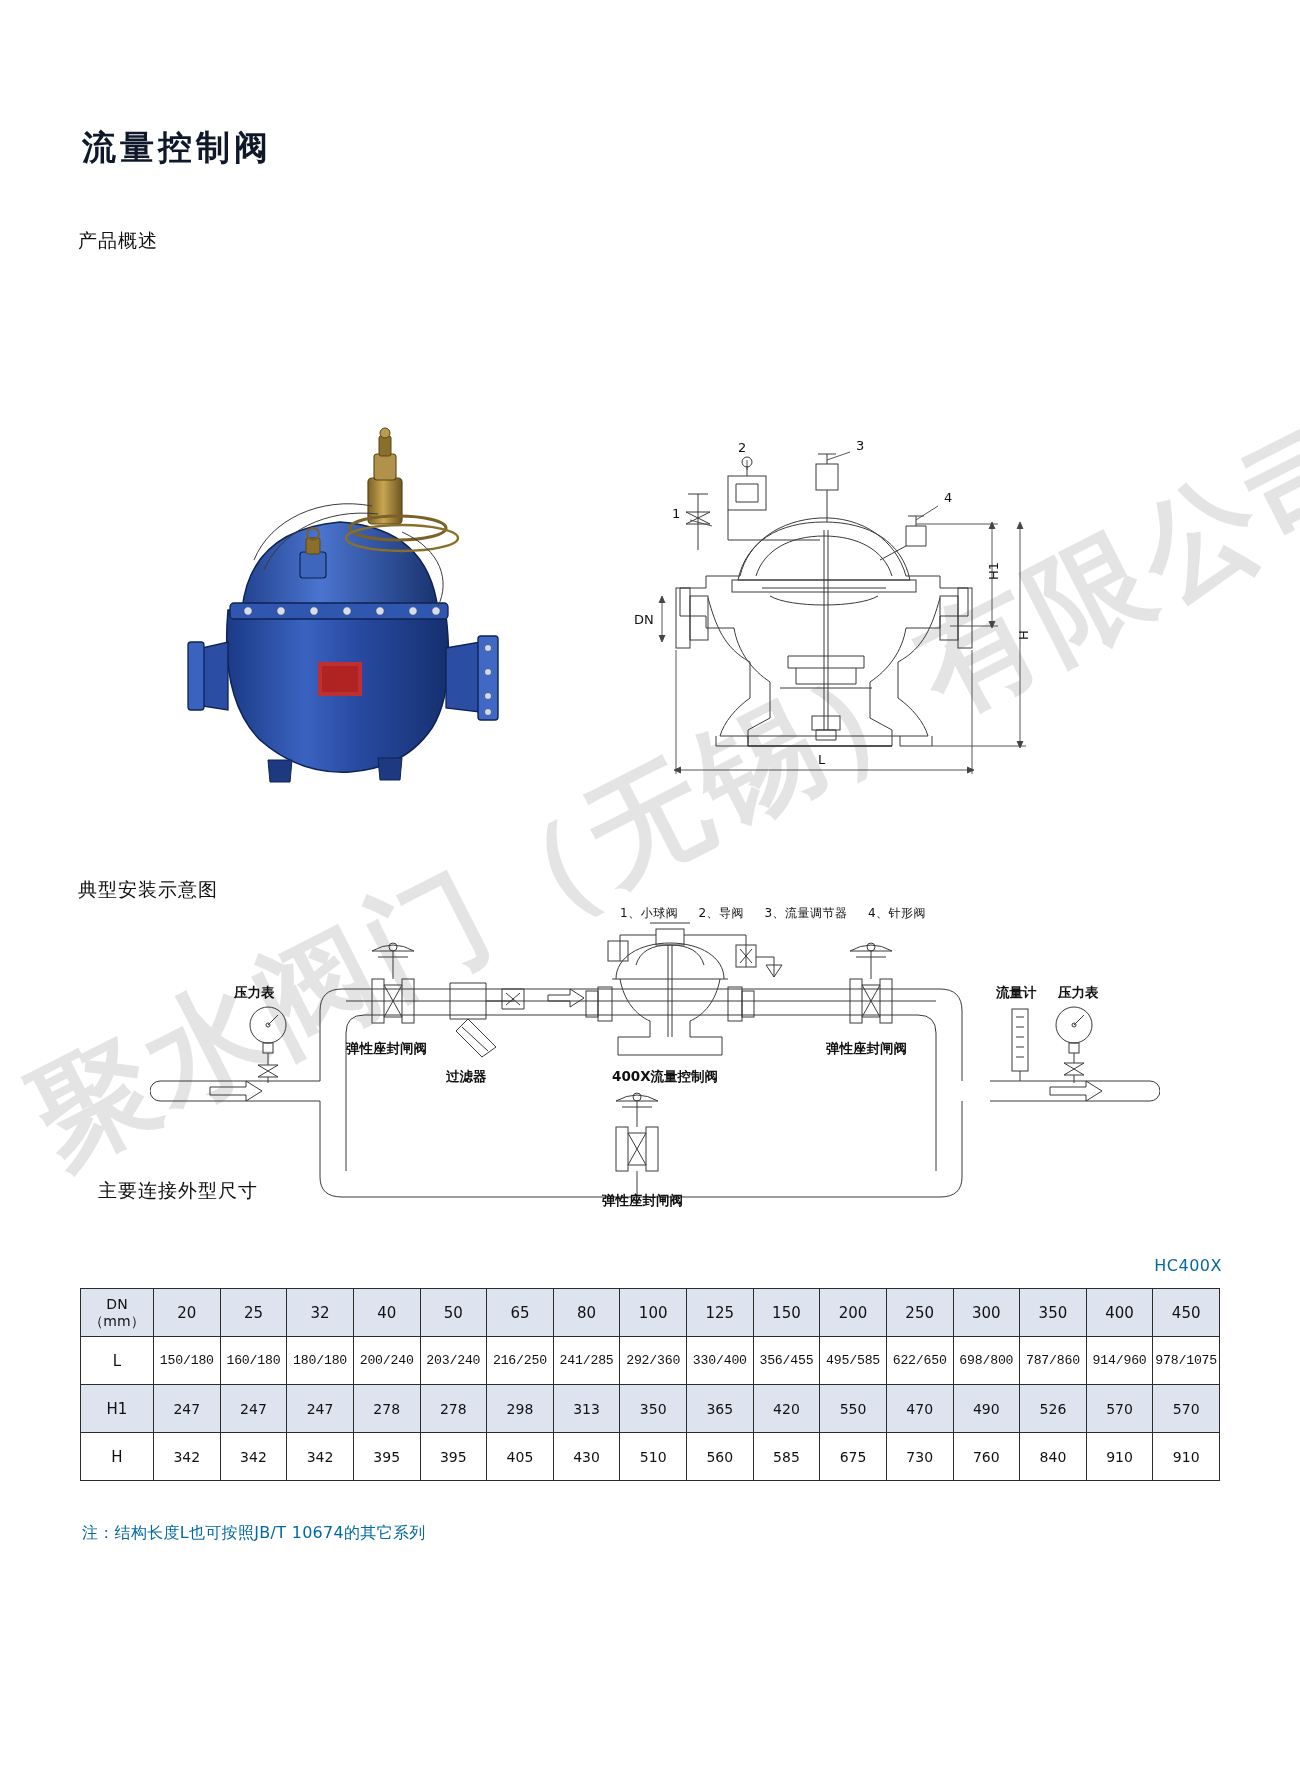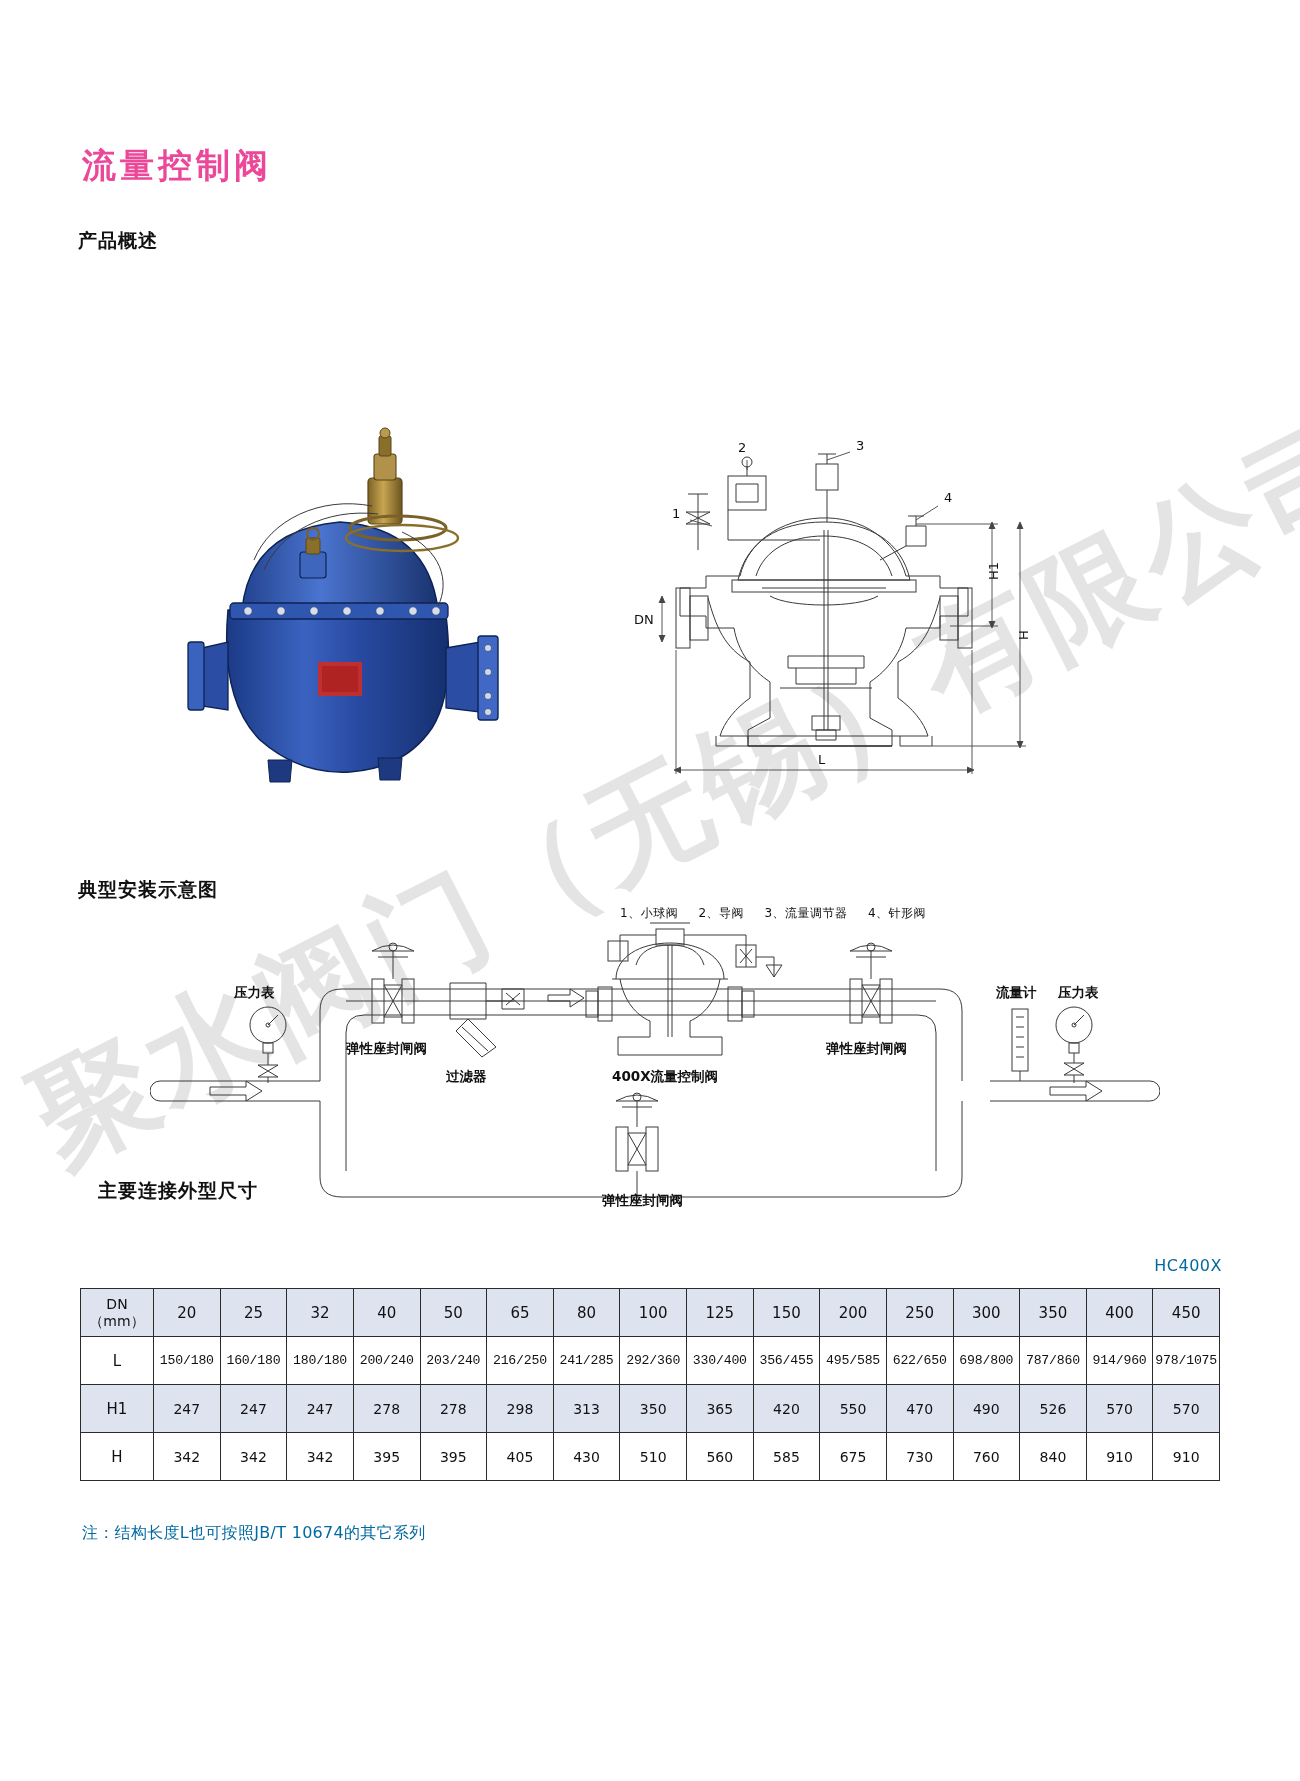--- a/index.html
+++ b/index.html
@@ -21,31 +21,31 @@
     width: 1300px;
     height: 1781px;
     padding: 0;
     box-sizing: border-box;
   }
 
   
   .page-title {
     position: absolute;
     left: 82px;
-    top: 143px;
+    top: 125px;
     font-size: 34px;
     font-weight: 700;
     letter-spacing: 4px;
-    color: #ec4899;
+    color: #0f172a;
   }
 
   
   .section-heading {
     font-size: 19px;
-    font-weight: 700;
+    font-weight: 400;
     color: #111;
     letter-spacing: 1px;
   }
   #overview-heading { position: absolute; left: 78px; top: 228px; }
   #install-heading  { position: absolute; left: 78px; top: 877px; }
   #dims-heading     { position: absolute; left: 78px; top: 1178px; margin-left: 20px; }
 
   
   .overview-body {
     position: absolute;

